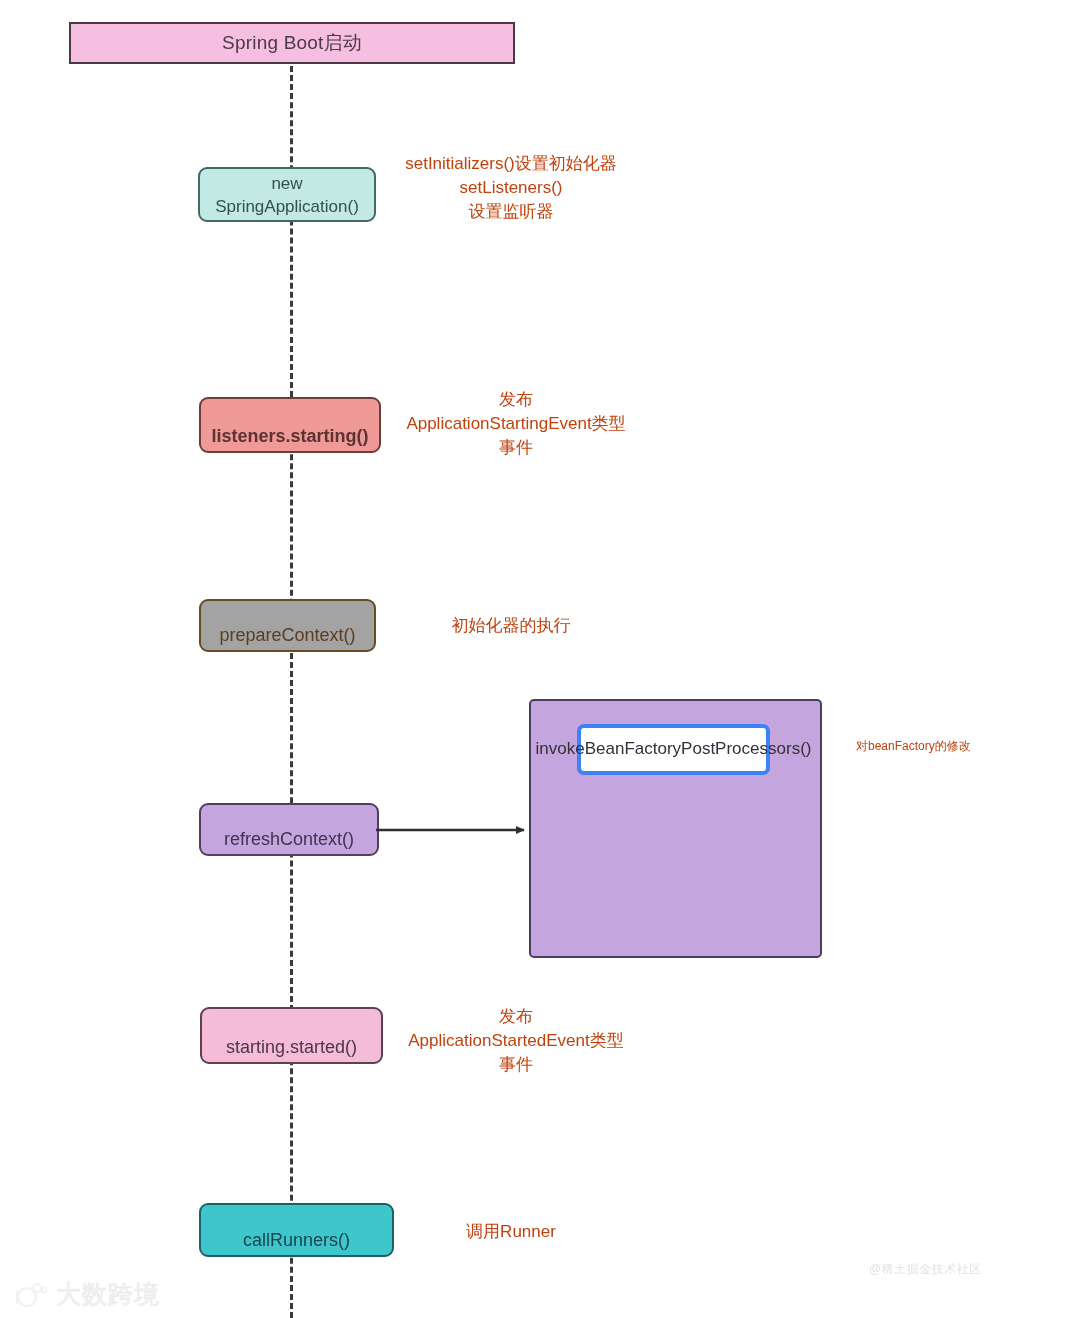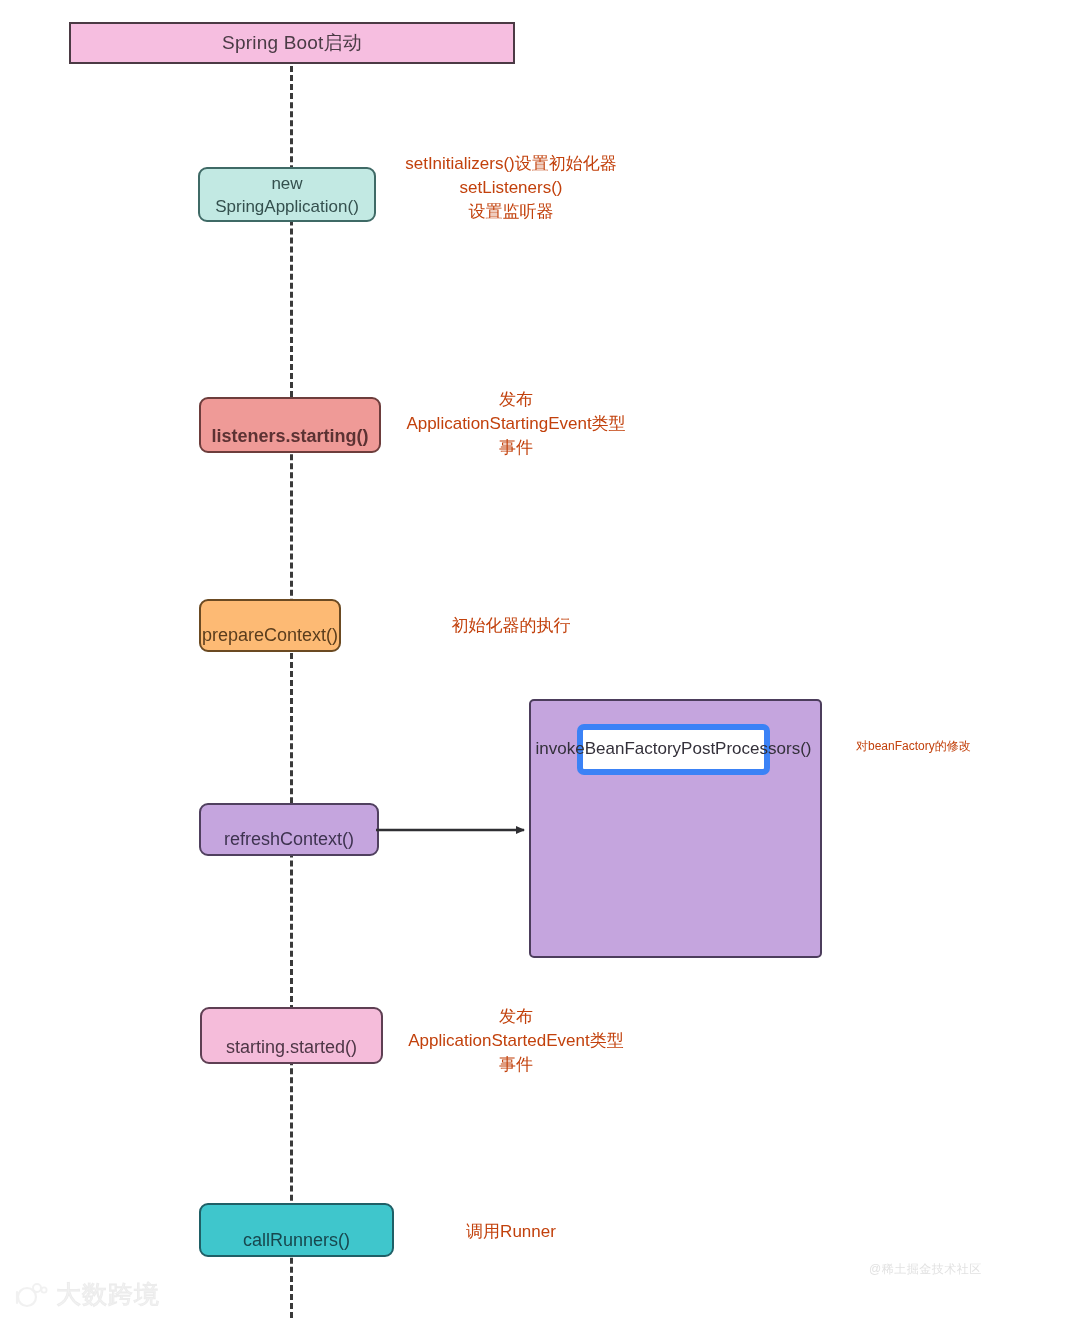--- a/index.html
+++ b/index.html
@@ -69,22 +69,22 @@
     font-size: 17px;
   }
   .node.n1 { 
     left: 199px; top: 397px; width: 182px; height: 56px;
     background: #ef9a97;
     border-color: #6d3d3c;
     color: #5c3233;
     font-weight: bold;
   }
   .node.n2 { 
-    left: 199px; top: 599px; width: 142px; height: 53px;
-    background: #fdba74;
+    left: 199px; top: 599px; width: 177px; height: 53px;
+    background: #a3a3a3;
     border-color: #6b4a22;
     color: #5a3d1d;
   }
   .node.n3 { 
     left: 199px; top: 803px; width: 180px; height: 53px;
     background: #c5a5de;
     border-color: #50405f;
     color: #3e3350;
   }
   .node.n4 { 
@@ -127,21 +127,21 @@
     border-radius: 5px;
     box-sizing: border-box;
   }
   .panel-inner-box {
     position: absolute;
     left: 577px;
     top: 724px;
     width: 193px;
     height: 51px;
     background: #ffffff;
-    border: 6px solid #3b82f6;
+    border: 4px solid #3b82f6;
     border-radius: 7px;
     box-sizing: border-box;
     display: flex;
     align-items: center;
     justify-content: center;
     text-align: center;
     font-size: 17px;
     line-height: 1.3;
     color: #33303a;
   }

